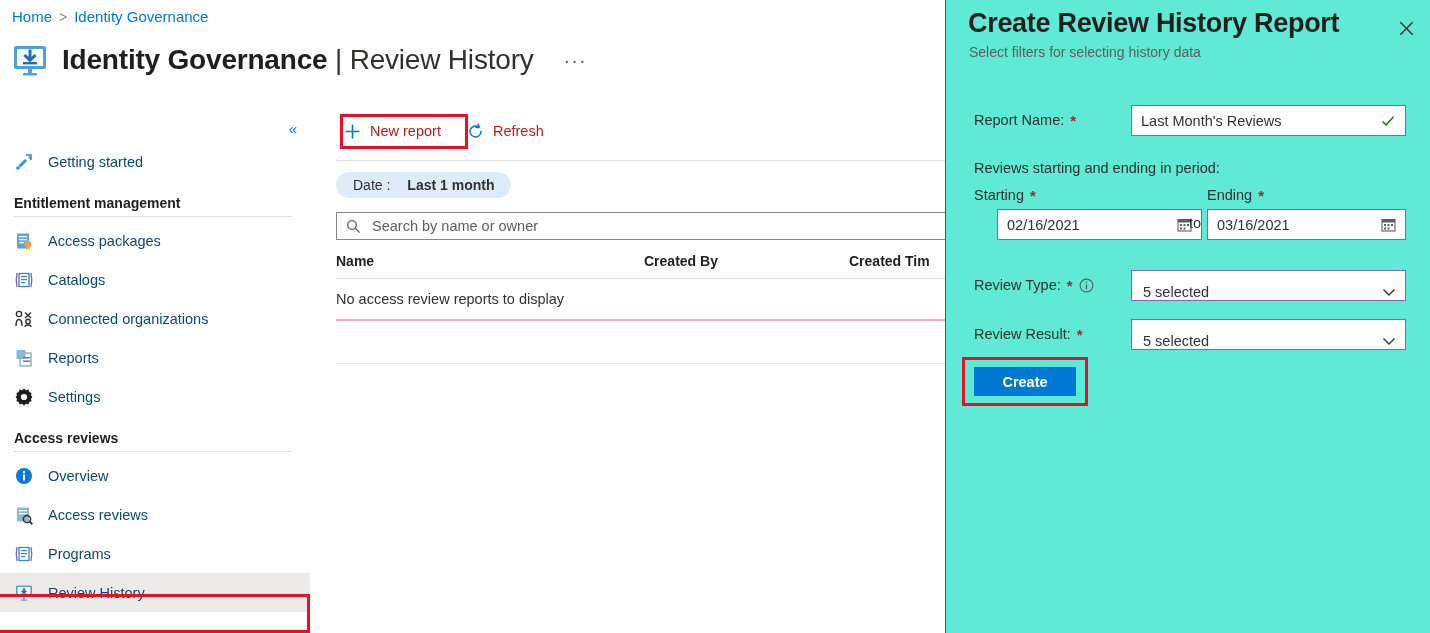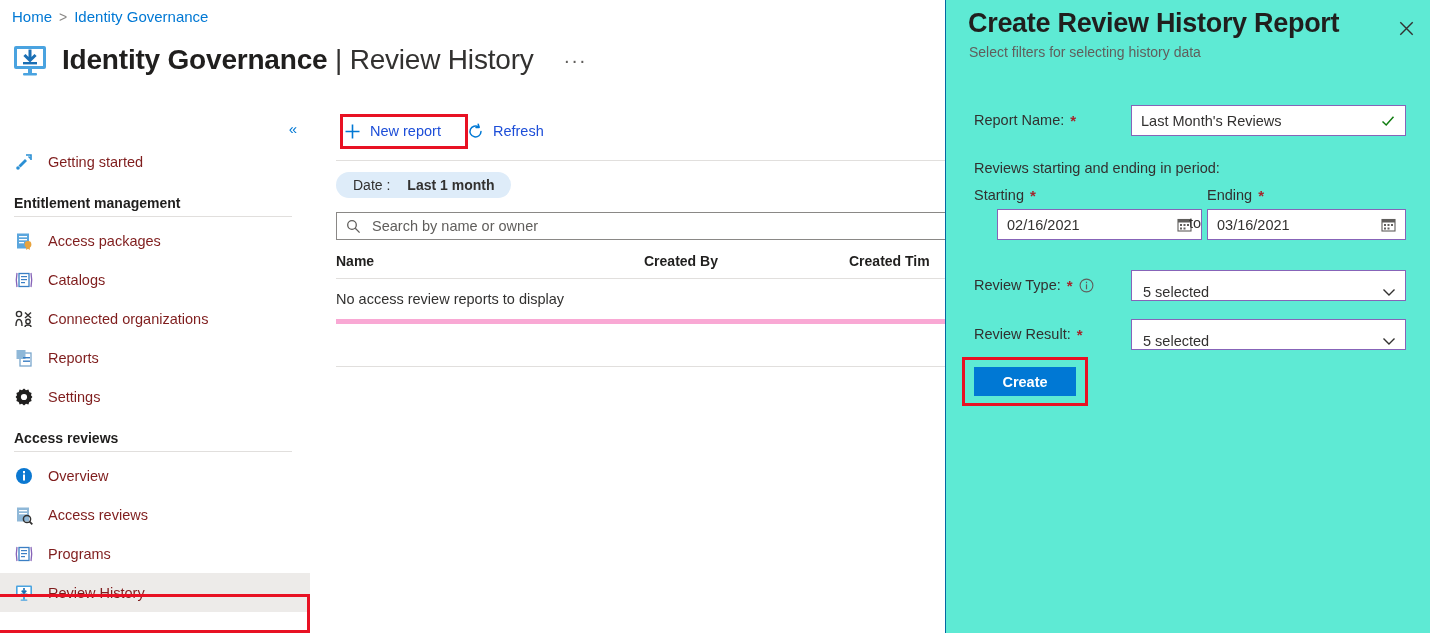--- a/index.html
+++ b/index.html
@@ -45,21 +45,21 @@
     background:#ffffff;
   }
   .collapse-btn{
     position:absolute;right:8px;top:10px;
     font-size:15px;color:#0078d4;cursor:pointer;
     padding:2px 5px;
   }
   .nav-list{position:absolute;left:0;top:34px;width:310px;}
   .nav-item{
     display:flex;align-items:center;gap:14px;
-    height:39px;padding-left:14px;font-size:14.5px;color:#7f1d1d;
+    height:39px;padding-left:14px;font-size:14.5px;color:#0c4a6e;
     cursor:pointer;box-sizing:border-box;
   }
   .nav-item.selected{background:#edebe9;}
   .nav-icon{width:20px;height:20px;flex:none;display:block;}
   .nav-section{
     font-size:14px;font-weight:700;color:#201f1e;
     padding:0 0 5px 14px;margin-top:14px;
   }
   .nav-rule{height:1px;background:#e1dfdd;margin:0 18px 4px 14px;}
 
@@ -67,21 +67,21 @@
   .content{
     position:absolute;left:310px;top:108px;
     width:635px;height:525px;background:#ffffff;
   }
   .cmdbar{
     display:flex;align-items:center;gap:10px;
     height:46px;padding-left:26px;
   }
   .cmd{
     display:flex;align-items:center;gap:9px;
-    font-size:14.5px;color:#1d4ed8;cursor:pointer;
+    font-size:14.5px;color:#b91c1c;cursor:pointer;
     padding:5px 8px;white-space:nowrap;
   }
   .cmd .glyph{color:#0078d4;display:flex;align-items:center;}
   .cmdbar-rule{
     position:absolute;left:26px;right:0;top:52px;height:1px;background:#e1dfdd;
   }
 
   .filter-row{position:absolute;left:26px;top:64px;}
   .filter-pill{
     display:inline-flex;align-items:center;
@@ -105,21 +105,21 @@
 
   .tbl{position:absolute;left:26px;top:136px;right:-40px;}
   .tbl-head{
     display:flex;align-items:center;height:34px;
     border-bottom:1px solid #e1dfdd;
     font-size:14px;font-weight:700;color:#201f1e;
   }
   .tbl-head .col{flex:none;}
   .tbl-row{
     display:flex;align-items:center;height:40px;
-    border-bottom:5px solid #f9a8d4;
+    border-bottom:2px solid #f9a8d4;
     font-size:14.5px;color:#323130;
   }
   .tbl-row2{height:42px;border-bottom:1px solid #e1dfdd;}
 
   
   .panel{
     position:absolute;left:945px;top:0;width:485px;height:633px;
     background:#5eead4;border-left:1px solid #0369a1;
     box-sizing:border-box;
   }

